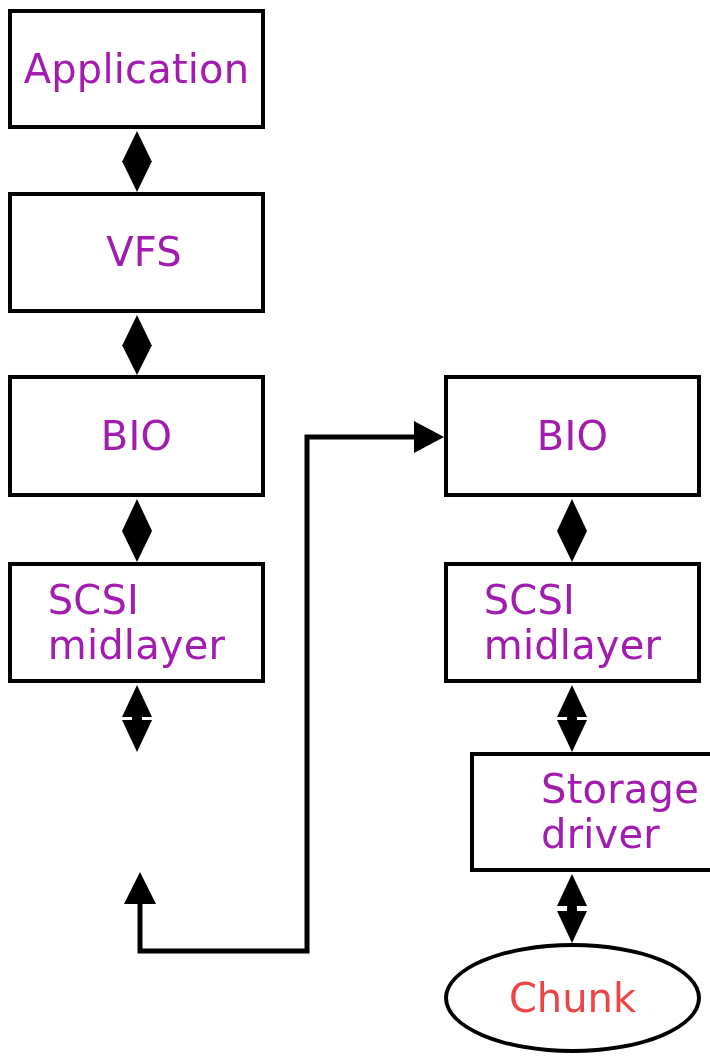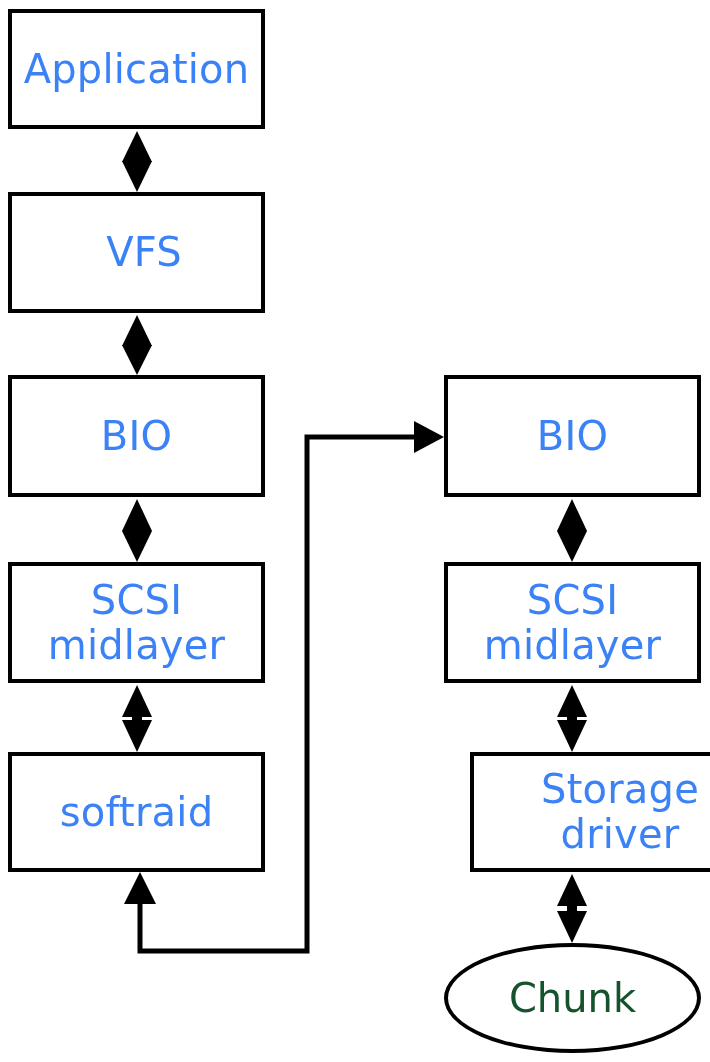--- a/index.html
+++ b/index.html
@@ -25,39 +25,39 @@
     height: 1062px;
   }
   .node-box {
     position: absolute;
     box-sizing: border-box;
     border: 4px solid #000000;
     background: #ffffff;
     display: flex;
     align-items: center;
     justify-content: center;
-    text-align: center;
-    color: #3b82f6;
+    text-align: left;
+    color: #a21caf;
     font-size: 40px;
     line-height: 1.12;
     font-family: "DejaVu Sans", sans-serif;
     white-space: pre-line;
     letter-spacing: 0.2px;
   }
   .node-stadium {
     position: absolute;
     box-sizing: border-box;
     border: 4px solid #000000;
     background: #ffffff;
     border-radius: 50% / 50%;
     display: flex;
     align-items: center;
     justify-content: center;
     text-align: center;
-    color: #14532d;
+    color: #ef4444;
     font-size: 40px;
     line-height: 1.12;
     font-family: "DejaVu Sans", sans-serif;
   }
   .node-label {
     display: block;
     white-space: pre-line;
   }
 </style>
 </head>
@@ -126,23 +126,20 @@
 
   <div class="node-box" style="left:8px; top:375px; width:257px; height:122px;">
     <span class="node-label">BIO</span>
   </div>
 
   <div class="node-box" style="left:8px; top:562px; width:257px; height:121px;">
     <span class="node-label">SCSI
 midlayer</span>
   </div>
 
-  <div class="node-box" style="left:8px; top:752px; width:257px; height:120px;">
-    <span class="node-label">softraid</span>
-  </div>
 
   <div class="node-box" style="left:444px; top:375px; width:257px; height:122px;">
     <span class="node-label">BIO</span>
   </div>
 
   <div class="node-box" style="left:444px; top:562px; width:257px; height:121px;">
     <span class="node-label">SCSI
 midlayer</span>
   </div>
 

